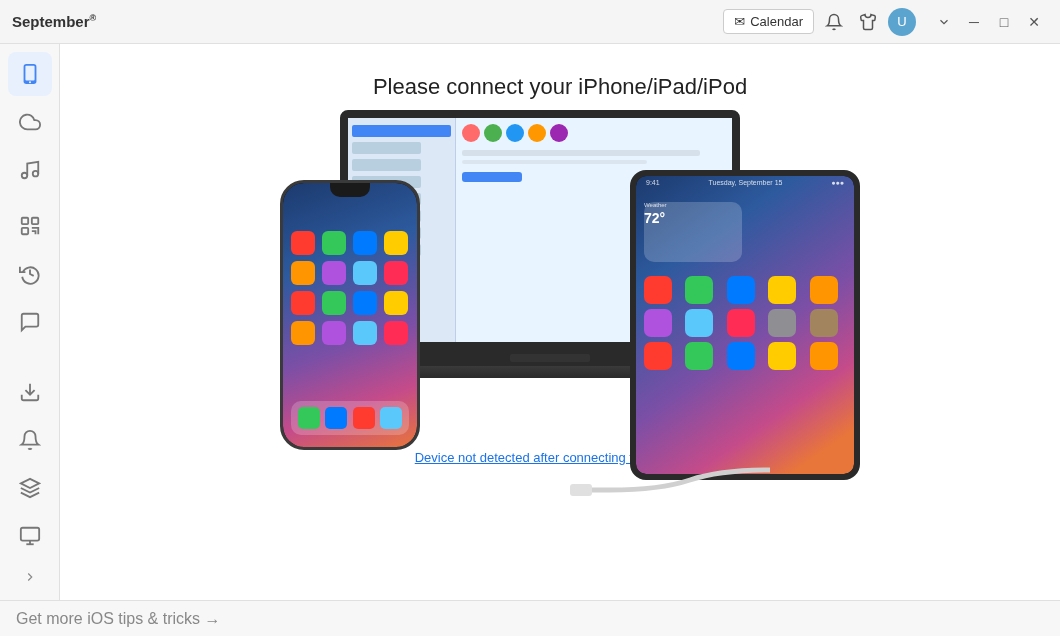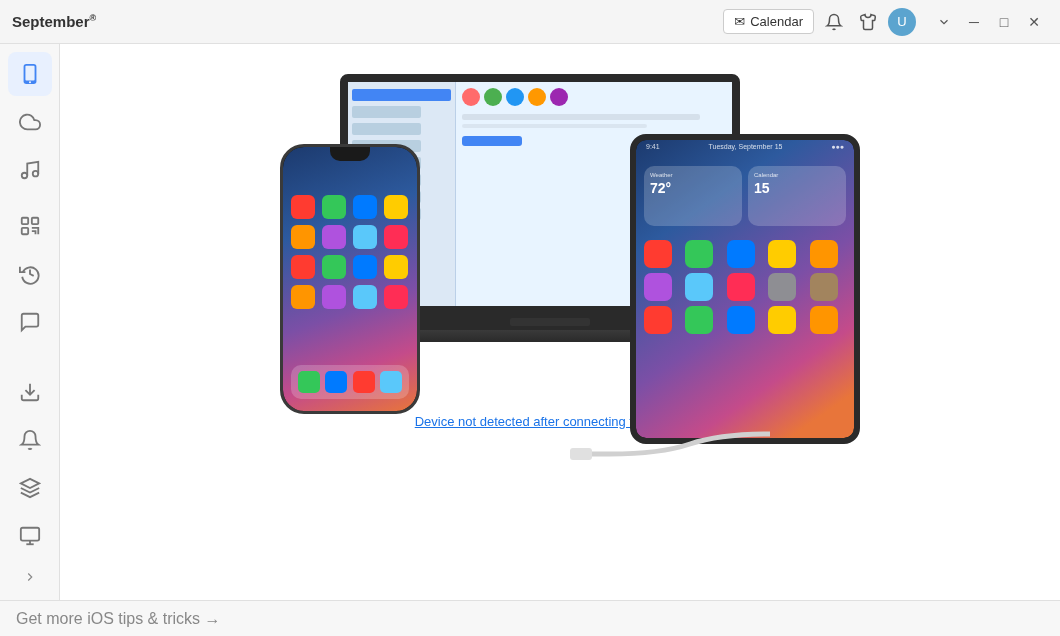--- a/index.html
+++ b/index.html
@@ -384,21 +384,20 @@
     }
     .tablet-widgets {
       padding: 8px;
       display: grid;
       grid-template-columns: 1fr 1fr;
       gap: 6px;
     }
     .widget {
       background: rgba(255,255,255,0.2);
       border-radius: 10px;
-      padding: 6px;
       height: 60px;
     }
     .widget-title {
       font-size: 6px;
       color: rgba(255,255,255,0.8);
       margin-bottom: 2px;
     }
     .widget-value {
       font-size: 14px;
       color: #fff;
@@ -579,20 +578,21 @@
     </div>
 
     <div class="sidebar-expand">
       <svg width="14" height="14" viewBox="0 0 24 24" fill="none" stroke="#888" stroke-width="2">
         <polyline points="9 18 15 12 9 6"></polyline>
       </svg>
     </div>
   </div>
 
   <div class="content">
+    <h1 class="content-title">Please connect your iPhone/iPad/iPod</h1>
 
     <div class="device-illustration">
 
       <div class="laptop">
         <div class="laptop-screen">
           <div class="laptop-screen-inner">
             <div class="laptop-sidebar-mini">
               <div class="mini-item selected"></div>
               <div class="mini-item short"></div>
               <div class="mini-item short"></div>
@@ -661,24 +661,20 @@
             <div class="tablet-status">
               <span>9:41</span>
               <span>Tuesday, September 15</span>
               <span>●●●</span>
             </div>
             <div class="tablet-widgets">
               <div class="widget">
                 <div class="widget-title">Weather</div>
                 <div class="widget-value">72°</div>
               </div>
-              <div class="widget">
-                <div class="widget-title">Calendar</div>
-                <div class="widget-value">15</div>
-              </div>
             </div>
             <div class="tablet-app-grid">
               <div class="tablet-app red"></div>
               <div class="tablet-app green"></div>
               <div class="tablet-app blue"></div>
               <div class="tablet-app yellow"></div>
               <div class="tablet-app orange"></div>
               <div class="tablet-app purple"></div>
               <div class="tablet-app teal"></div>
               <div class="tablet-app pink"></div>

